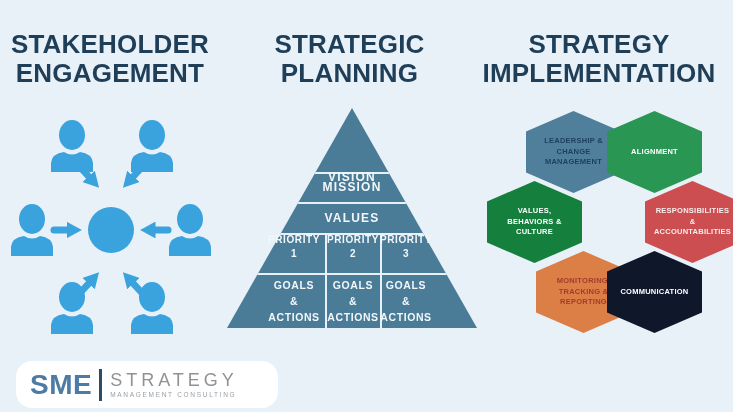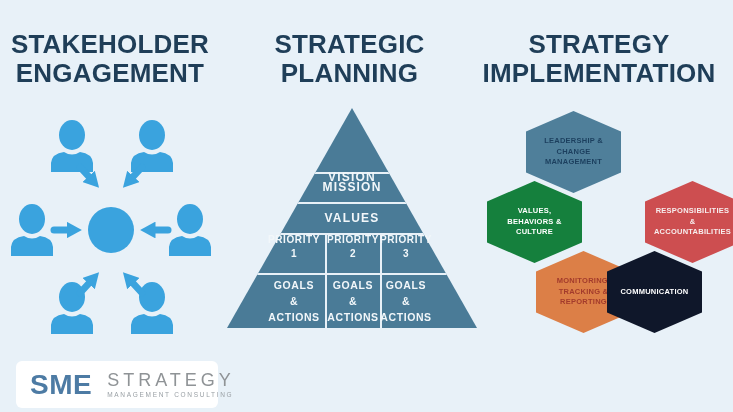--- a/index.html
+++ b/index.html
@@ -62,22 +62,22 @@
   .hx4 { left:50px;  top:143px; }
   .hx5 { left:121px; top:143px; }
   .hex-center {
     position:absolute; left:72px; top:80px; width:90px; height:70px;
     display:flex; align-items:center; justify-content:center; text-align:center;
     white-space:pre-line; font-weight:700; font-size:10px; line-height:1.25;
   }
 
   
   .logo-box {
-    position:absolute; left:16px; top:361px; width:202px; height:47px;
-    background:#ffffff; border-radius:6px; display:flex; align-items:center;
+    position:absolute; left:16px; top:361px; width:262px; height:47px;
+    background:#ffffff; border-radius:16px; display:flex; align-items:center;
     padding-left:14px;
   }
   .logo-sme { font-size:28px; font-weight:700; letter-spacing:.5px; }
   .logo-bar { width:3px; height:32px; background:#2b4d66; margin:0 8px 0 7px; }
   .logo-right { display:flex; flex-direction:column; }
   .logo-strategy { font-size:18px; font-weight:400; letter-spacing:4px; line-height:1.05; }
   .logo-tagline { font-size:6.5px; letter-spacing:1.7px; margin-top:2px; }
   .website { position:absolute; right:22px; top:377px; font-size:17px; font-weight:700; }
 </style>
 </head>
@@ -155,20 +155,21 @@
 ACTIONS</div>
     <div class="gcell c3">GOALS
 &amp;
 ACTIONS</div>
   </div>
 
   <div class="hexgrid">
     <div class="hex hx0" style="background-color: rgb(79, 127, 154); color: rgb(28, 63, 94);">LEADERSHIP &amp;
 CHANGE
 MANAGEMENT</div>
+    <div class="hex hx1" style="background-color: rgb(42, 150, 83); color: rgb(255, 255, 255);">ALIGNMENT</div>
     <div class="hex hx2" style="background-color: #15803d; color: rgb(255, 255, 255);">VALUES,
 BEHAVIORS &amp;
 CULTURE</div>
     <div class="hex hx3" style="background-color: rgb(205, 78, 80); color: rgb(247, 237, 237);">RESPONSIBILITIES
 &amp;
 ACCOUNTABILITIES</div>
     <div class="hex hx4" style="background-color: rgb(220, 127, 71); color: rgb(163, 59, 44);">MONITORING,
 TRACKING &amp;
 REPORTING</div>
     <div class="hex hx5" style="background-color: #0f172a; color: rgb(255, 255, 255);">COMMUNICATION</div>

